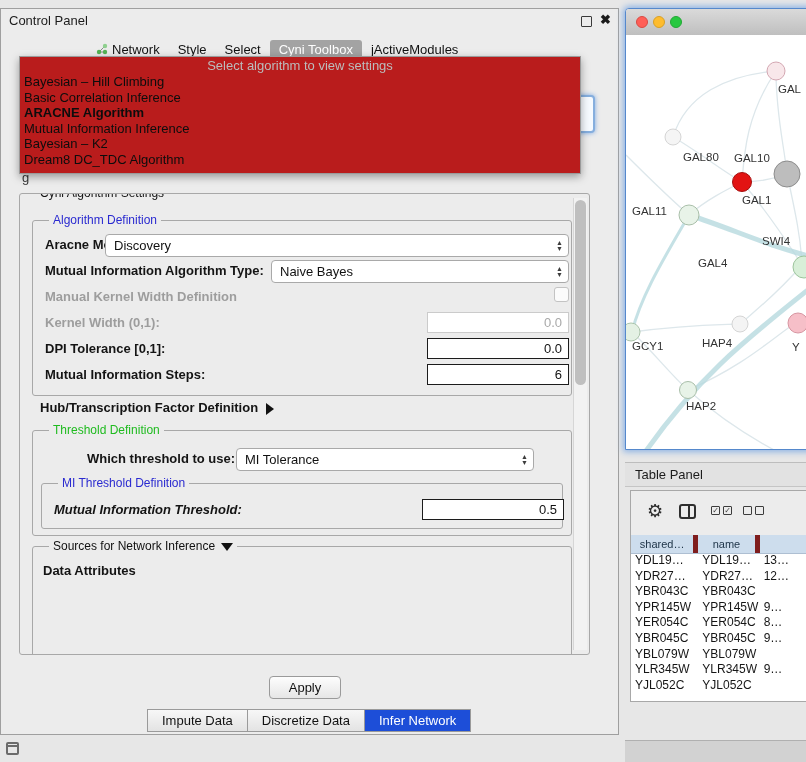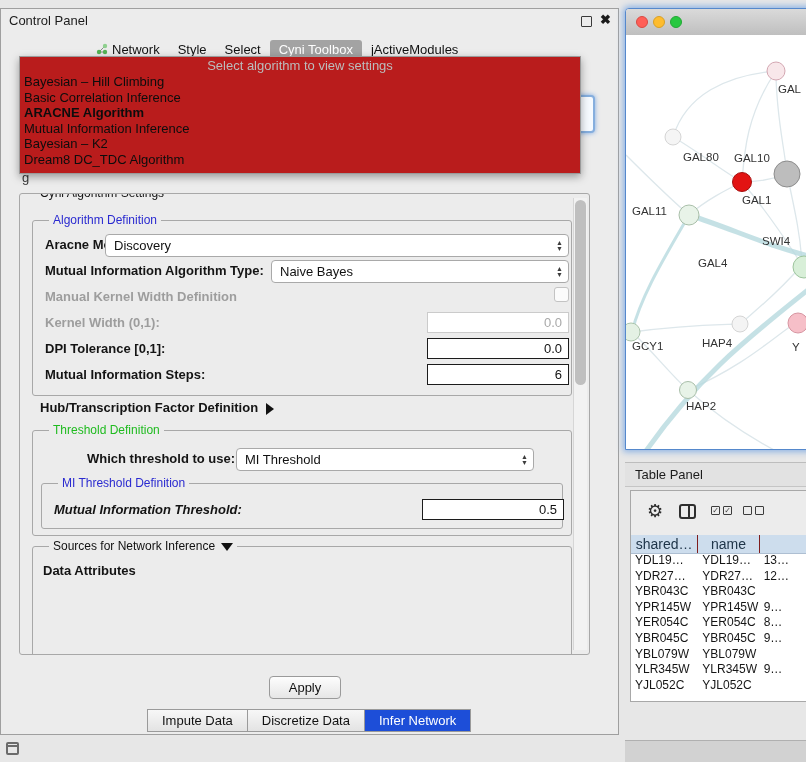--- a/index.html
+++ b/index.html
@@ -94,21 +94,21 @@
   .table-window{position:absolute;left:630px;top:490px;width:190px;height:212px;background:#fff;
                 border:1px solid #a8a8a8;box-sizing:border-box;overflow:hidden;}
   .tbl-toolbar{position:absolute;left:0;top:0;right:0;height:44px;background:#ececec;border-bottom:1px solid #cfcfcf;}
   .gear{position:absolute;left:16px;top:9px;font-size:18px;color:#2e2e2e;}
   .cols-icon{position:absolute;left:48px;top:13px;width:17px;height:15px;border:2px solid #2e2e2e;border-radius:3px;box-sizing:border-box;}
   .cols-icon:before{content:"";position:absolute;left:50%;top:0;bottom:0;width:2px;background:#2e2e2e;}
   .cb-pair{position:absolute;top:15px;display:flex;gap:3px;}
   .mini-cb{width:9px;height:9px;border:1.5px solid #3c3c3c;border-radius:1px;font-size:8px;line-height:8px;color:#3c3c3c;text-align:center;box-sizing:border-box;}
 
   .tbl-header{position:absolute;left:0;top:44px;right:0;height:18px;display:flex;background:#cddded;border-bottom:1px solid #aebfd2;}
-  .th{font-size:14px;line-height:18px;text-align:center;color:#20364a;border-right:1px solid #7f1d1d;box-sizing:border-box;}
+  .th{font-size:11px;line-height:18px;text-align:center;color:#20364a;border-right:5px solid #7f1d1d;box-sizing:border-box;}
   .tbl-rows{position:absolute;left:0;top:62px;right:0;bottom:0;overflow:hidden;}
   .trow{display:flex;height:15.6px;}
   .tc{font-size:12px;line-height:15.6px;padding-left:4px;box-sizing:border-box;white-space:nowrap;overflow:hidden;color:#161616;}
   .c1{width:68px;}
   .c2{width:62px;}
   .c3{width:60px;}
 
   .bottom-strip{position:absolute;left:625px;top:740px;width:181px;height:22px;background:#d2d2d2;border-top:1px solid #b0b0b0;box-sizing:border-box;}
   .mini-window-icon{position:absolute;left:6px;top:742px;width:13px;height:13px;border:2px solid #6b6b6b;border-radius:2px;box-sizing:border-box;}
   .mini-window-icon:before{content:"";position:absolute;left:0;right:0;top:1px;height:2px;background:#6b6b6b;}
@@ -205,21 +205,21 @@
 
       <div class="abs" style="left:20px;top:206px;">
         <span class="lbl" style="position:static;">Hub/Transcription Factor Definition</span><span class="tri-right"></span>
       </div>
 
       <div class="group" style="left:12px;top:236px;width:540px;height:106px;">
         <span class="gtitle t-green">Threshold Definition</span>
 
         <span class="lbl" style="left:54px;top:20px;">Which threshold to use:</span>
         <div class="combo" style="left:203px;top:17px;width:298px;height:23px;">
-          <span>MI Threshold</span>
+          <span>MI Tolerance</span>
           <span class="spin">▲<br>▼</span>
         </div>
 
         <div class="group" style="left:8px;top:52px;width:522px;height:46px;">
           <span class="gtitle t-blue">MI Threshold Definition</span>
           <span class="lbl" style="left:12px;top:18px;font-style:italic;">Mutual Information Threshold:</span>
           <div class="tfield" style="left:380px;top:15px;width:142px;height:21px;">
             <span>0.5</span>
           </div>
         </div>

